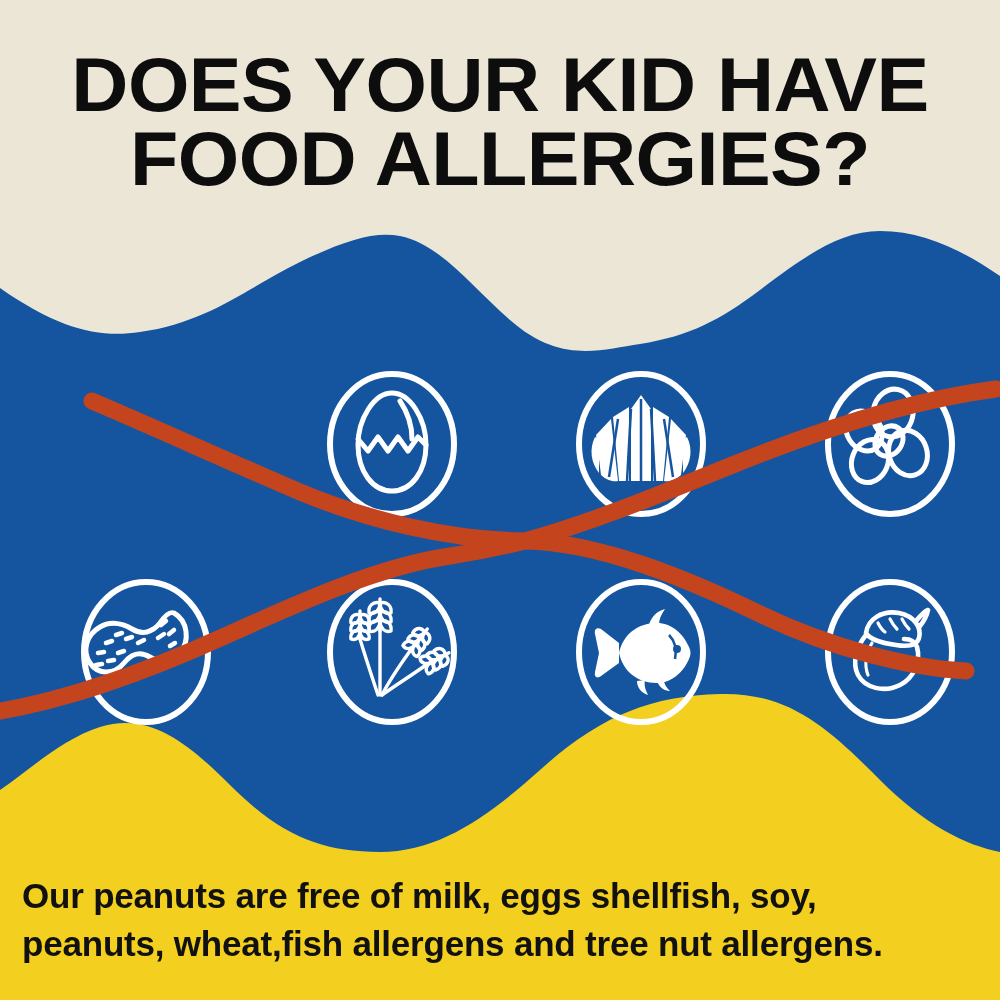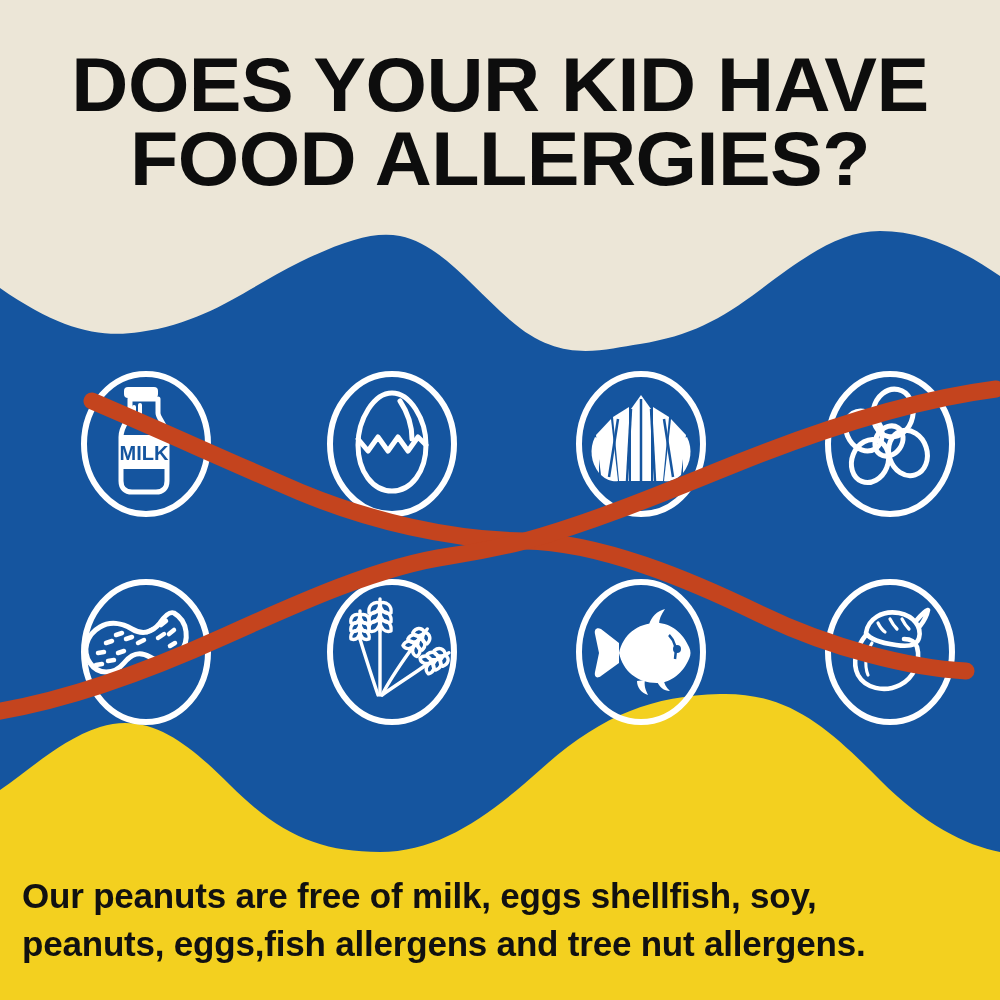--- a/index.html
+++ b/index.html
@@ -125,34 +125,20 @@
              L 1000,1000 L 0,1000 Z"></path>
   </svg>
 
   <div class="headline">
     <span class="line">DOES YOUR KID HAVE</span>
     <span class="line">FOOD ALLERGIES?</span>
   </div>
 
   <div class="icon-grid">
 
-    <div class="icon-badge" style="left:146px; top:444px;">
-      <svg viewBox="0 0 140 150">
-        <ellipse cx="70" cy="75" rx="62" ry="70" fill="none" stroke="#ffffff" stroke-width="6"></ellipse>
-        <g fill="none" stroke="#ffffff" stroke-width="5" stroke-linejoin="round" stroke-linecap="round">
-          <rect x="48" y="18" width="34" height="11" rx="4" fill="#ffffff" stroke="none"></rect>
-          <path d="M54,30 L54,44 C54,50 45,56 45,68 L45,112 C45,119 49,123 56,123
-                   L80,123 C87,123 91,119 91,112 L91,68 C91,56 82,50 82,44 L82,30 Z"></path>
-          <path d="M58,38 L58,52" stroke-width="4"></path>
-          <path d="M64,36 L64,50" stroke-width="4"></path>
-          <rect x="45" y="66" width="46" height="34" fill="#ffffff" stroke="none"></rect>
-          <text x="68" y="91" font-family="'Liberation Sans Narrow','Liberation Sans',sans-serif" font-size="20" font-weight="bold" fill="#15559f" stroke="none" text-anchor="middle">MILK</text>
-        </g>
-      </svg>
-    </div>
 
     <div class="icon-badge" style="left:392px; top:444px;">
       <svg viewBox="0 0 140 150">
         <ellipse cx="70" cy="75" rx="62" ry="70" fill="none" stroke="#ffffff" stroke-width="6"></ellipse>
         <g fill="none" stroke="#ffffff" stroke-width="5" stroke-linejoin="round" stroke-linecap="round">
           <path d="M70,24 C52,24 36,50 36,76 C36,103 51,122 70,122
                    C89,122 104,103 104,76 C104,50 88,24 70,24 Z"></path>
           <path d="M36,70 L46,82 L56,68 L66,82 L76,68 L86,82 L96,68 L104,76"></path>
           <path d="M78,32 C86,44 90,56 90,70"></path>
         </g>
@@ -324,16 +310,16 @@
              C830,648 910,668 966,671"></path>
     <path fill="none" stroke="#c4441e" stroke-width="17" stroke-linecap="round" stroke-linejoin="round" d="M-6,712 C70,700 150,670 225,636
              C300,602 380,566 450,556
              C490,550 505,546 525,541
              C600,520 670,490 740,462
              C820,430 910,400 996,389"></path>
   </svg>
 
   <div class="footer-text">
     <span class="fline">Our peanuts are free of milk, eggs shellfish, soy,</span>
-    <span class="fline">peanuts, eggs,fish allergens and tree nut allergens.</span>
+    <span class="fline">peanuts, wheat,fish allergens and tree nut allergens.</span>
   </div>
 
 </div>
 
 </body></html>

